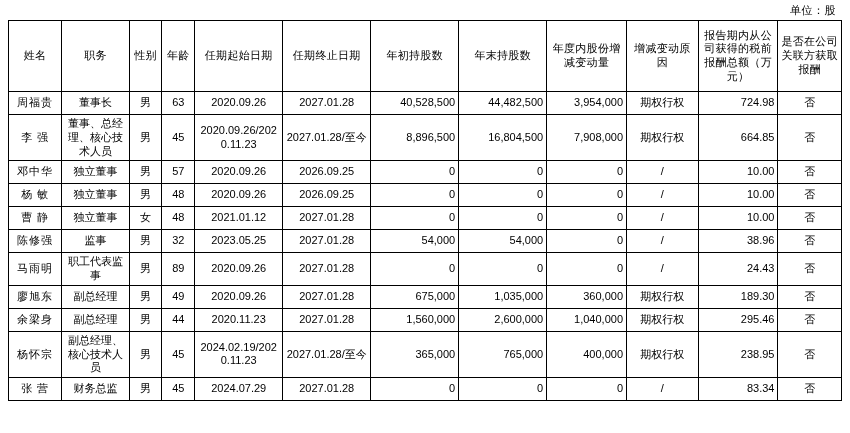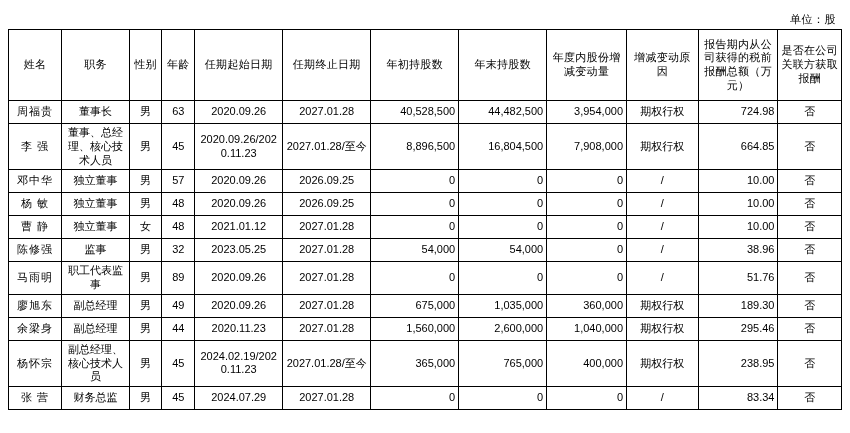--- a/index.html
+++ b/index.html
@@ -18,21 +18,21 @@
     position: relative;
     width: 850px;
     height: 433px;
     box-sizing: border-box;
     padding: 0 8px;
   }
   .unit-line {
     text-align: right;
     font-size: 11px;
     line-height: 14px;
-    padding: 12px 6px 3px 0;
+    padding: 3px 6px 3px 0;
     letter-spacing: 0.5px;
   }
   table.share-table {
     width: 834px;
     border-collapse: collapse;
     table-layout: fixed;
     font-size: 11px;
   }
   table.share-table th,
   table.share-table td {
@@ -46,21 +46,21 @@
     text-align: center;
     font-weight: normal;
     height: 66px;
     letter-spacing: 0.3px;
   }
   td.c { text-align: center; }
   td.r { text-align: right; padding-right: 5px; }
   tbody tr { height: 23px; }
   tbody tr.tall { height: 36px; }
   tbody tr.tall2 { height: 30px; }
-  .name-cell { text-align: center; letter-spacing: 1px; }
+  .name-cell { text-align: center; letter-spacing: 1px; font-family: Liberation Serif, serif; }
   .col1 { width: 52px; }
   .col2 { width: 66px; }
   .col3 { width: 32px; }
   .col4 { width: 32px; }
   .col5 { width: 86px; }
   .col6 { width: 86px; }
   .col7 { width: 86px; }
   .col8 { width: 86px; }
   .col9 { width: 78px; }
   .col10 { width: 70px; }
@@ -194,21 +194,21 @@
           <td class="c name-cell">马雨明</td>
           <td class="c">职工代表监事</td>
           <td class="c">男</td>
           <td class="c">89</td>
           <td class="c">2020.09.26</td>
           <td class="c">2027.01.28</td>
           <td class="r">0</td>
           <td class="r">0</td>
           <td class="r">0</td>
           <td class="c">/</td>
-          <td class="r">51.76</td>
+          <td class="r">24.43</td>
           <td class="c">否</td>
         </tr>
         <tr>
           <td class="c name-cell">廖旭东</td>
           <td class="c">副总经理</td>
           <td class="c">男</td>
           <td class="c">49</td>
           <td class="c">2020.09.26</td>
           <td class="c">2027.01.28</td>
           <td class="r">675,000</td>

